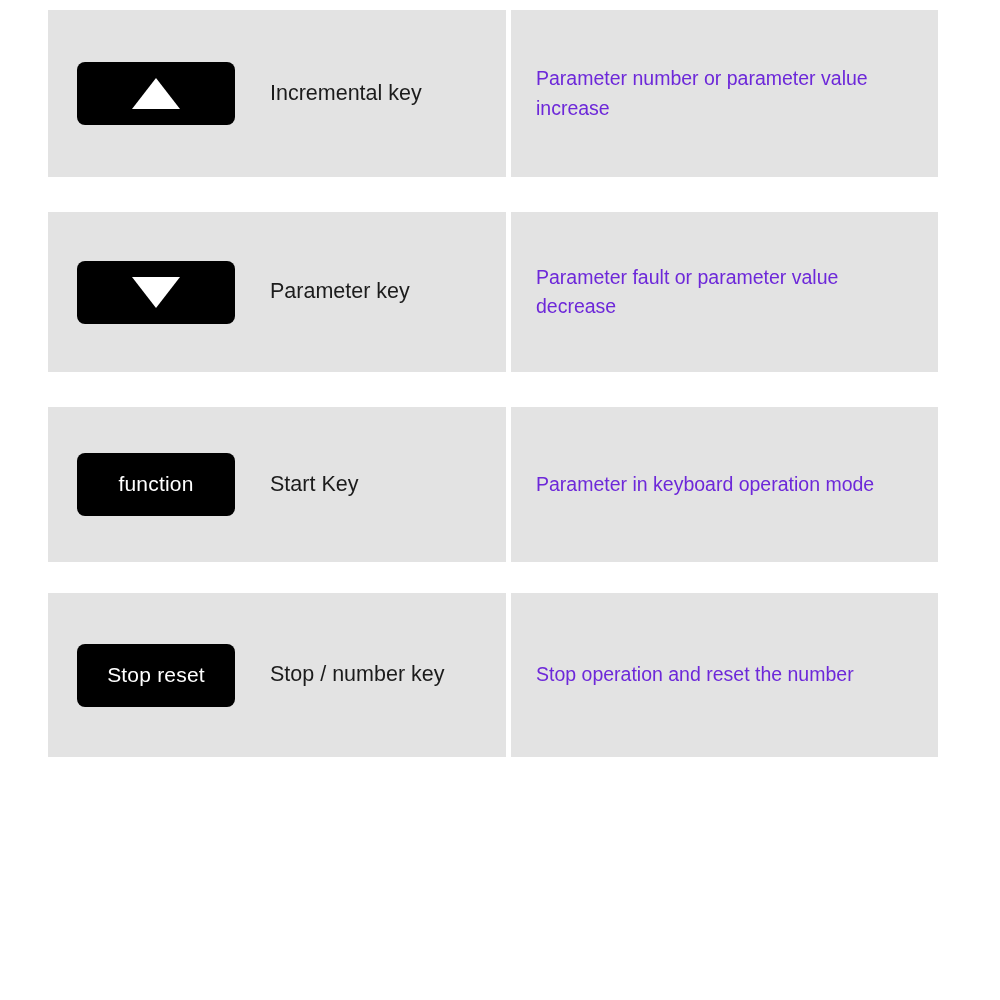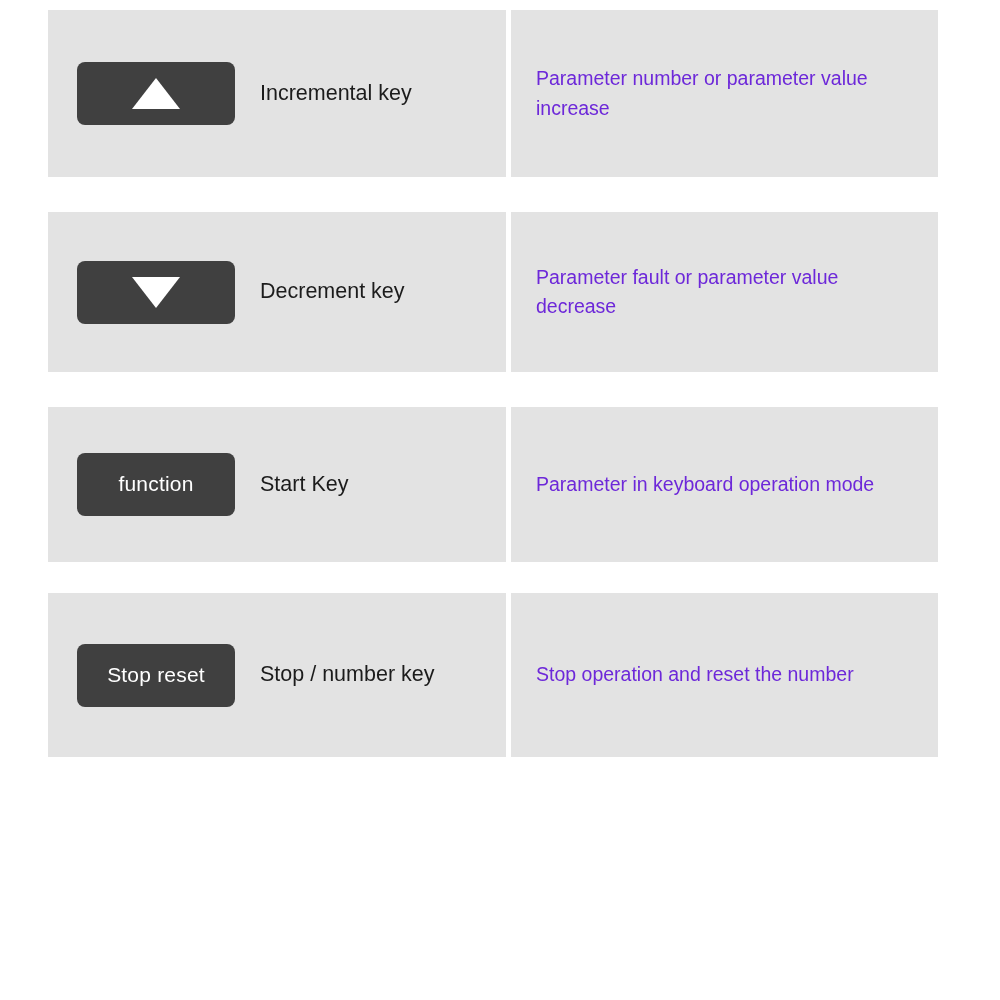--- a/index.html
+++ b/index.html
@@ -50,21 +50,21 @@
     width: 427px;
     display: flex;
     align-items: center;
   }
 
   .key-button {
     position: relative;
     margin-left: 29px;
     width: 158px;
     height: 63px;
-    background: #404040;
+    background: #000000;
     border-radius: 8px;
     display: flex;
     align-items: center;
     justify-content: center;
     flex: 0 0 auto;
     color: #ffffff;
     font-size: 21px;
     font-weight: 400;
     letter-spacing: 0.2px;
     line-height: 1;
@@ -86,21 +86,21 @@
     border-right: 24px solid transparent;
     border-bottom: 31px solid #ffffff;
   }
   .tri-down {
     border-left: 24px solid transparent;
     border-right: 24px solid transparent;
     border-top: 31px solid #ffffff;
   }
 
   .key-label {
-    margin-left: 25px;
+    margin-left: 35px;
     font-size: 21.5px;
     color: #1c1c1c;
     line-height: 1.35;
     white-space: nowrap;
   }
 
   .desc-text {
     margin-left: 25px;
     margin-right: 24px;
     font-size: 19.5px;
@@ -129,21 +129,21 @@
     <div class="panel panel-desc">
       <div class="desc-text">Parameter number or parameter value increase</div>
     </div>
   </div>
 
   <div class="key-row" id="row-2">
     <div class="panel panel-key">
       <div class="key-button">
         <span class="tri tri-down"></span>
       </div>
-      <div class="key-label">Decrement key</div>
+      <div class="key-label">Parameter key</div>
     </div>
     <div class="panel panel-desc">
       <div class="desc-text">Parameter fault or parameter value decrease</div>
     </div>
   </div>
 
   <div class="key-row" id="row-3">
     <div class="panel panel-key">
       <div class="key-button">
         <span class="btn-text">function</span>

